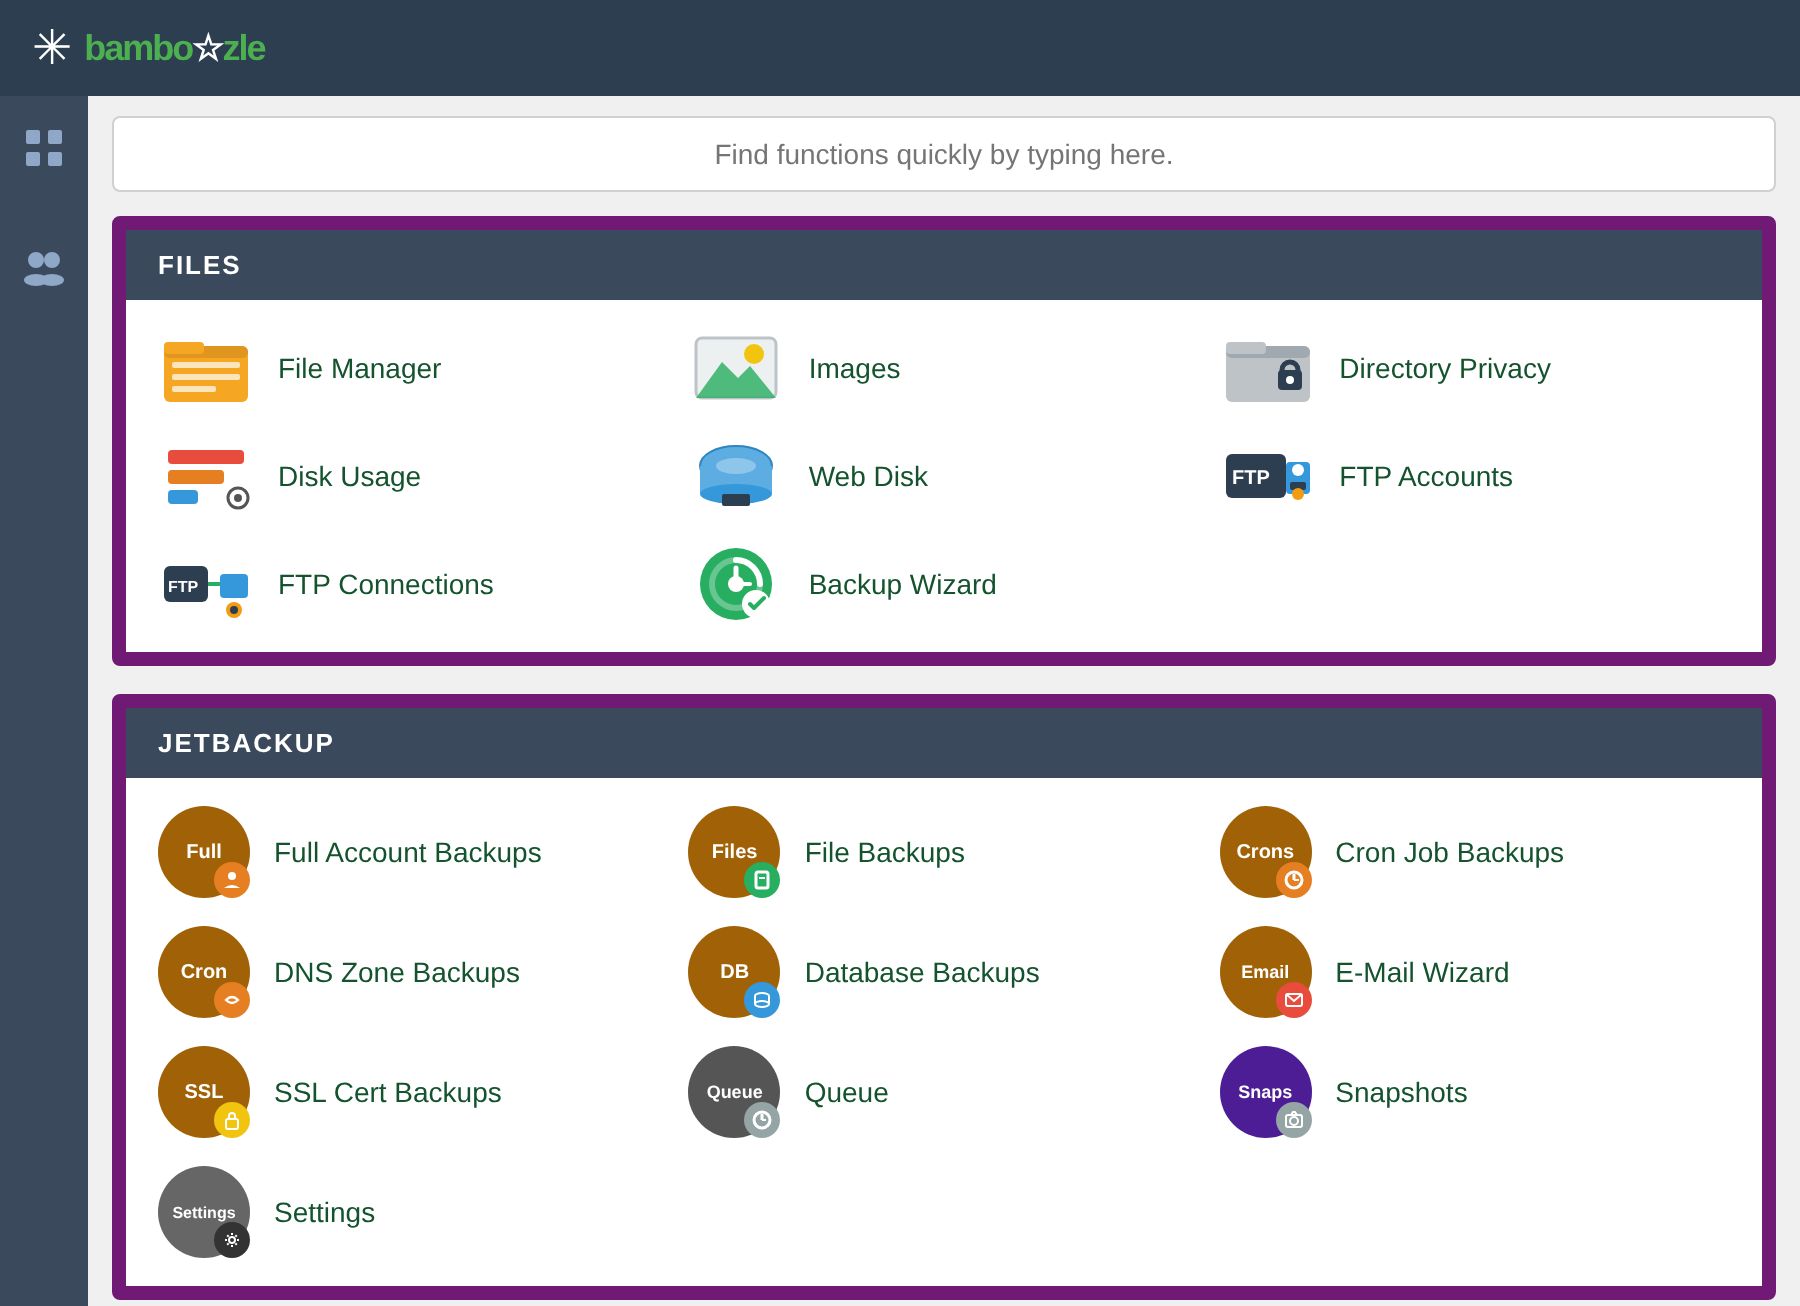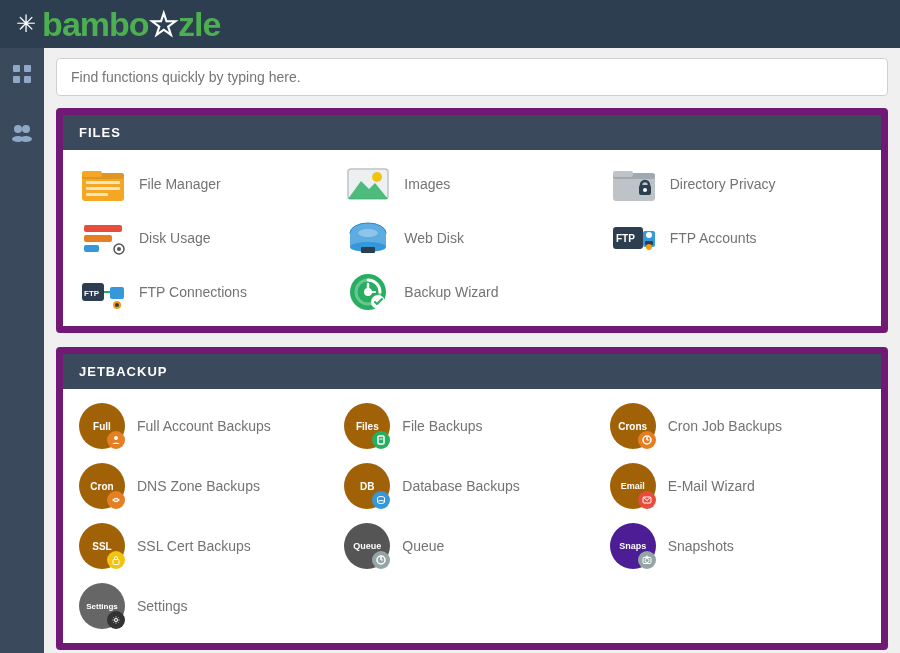--- a/index.html
+++ b/index.html
@@ -54,20 +54,21 @@
     }
     .search-bar input {
       width: 100%;
       padding: 10px 14px;
       border: 1px solid #d0d0d0;
       border-radius: 4px;
       font-size: 14px;
       color: #999;
       background: white;
       outline: none;
+      text-align: center;
     }
 
     
     .section {
       background: white;
       border-radius: 4px;
       margin-bottom: 14px;
       overflow: hidden;
       border: 7px solid #701a75;
     }
@@ -89,21 +90,21 @@
       grid-template-columns: repeat(3, 1fr);
       gap: 14px 10px;
     }
     .item {
       display: flex;
       align-items: center;
       gap: 12px;
       cursor: pointer;
     }
     .item-label {
-      color: #737373;
+      color: #14532d;
       font-size: 14px;
     }
 
     
     .icon-circle {
       width: 46px; height: 46px;
       border-radius: 50%;
       background: #a16207;
       display: flex; align-items: center; justify-content: center;
       flex-shrink: 0;
@@ -132,21 +133,21 @@
       display: flex; align-items: center; justify-content: center;
       flex-shrink: 0;
     }
   </style>
 </head>
 <body>
 
 <div class="header">
   <div class="logo">
     <span style="color:white;font-size:24px;">✳</span>
-    <span style="color:#4caf50;font-size:34px;font-weight:900;letter-spacing:-1px;">
+    <span style="color:#4caf50;font-size:18px;font-weight:900;letter-spacing:-1px;">
       bambo<span style="color:white;">☆</span>zle
     </span>
   </div>
 </div>
 
 <div class="sidebar">
   <div class="sidebar-icon" title="Apps">
     <svg width="20" height="20" viewBox="0 0 20 20" fill="#8fa8c8">
       <rect x="1" y="1" width="7" height="7" rx="1"></rect>
       <rect x="12" y="1" width="7" height="7" rx="1"></rect>

